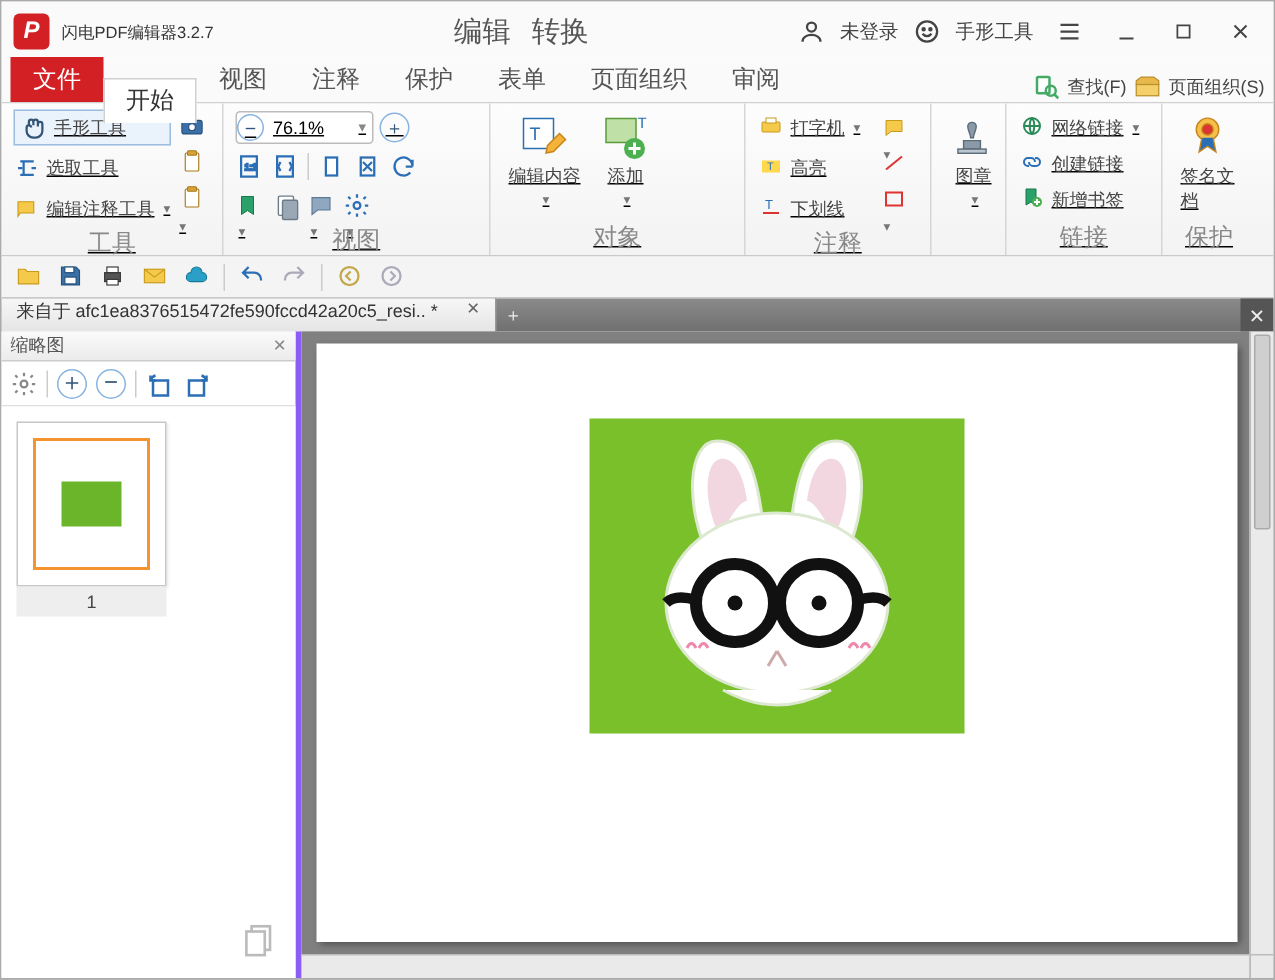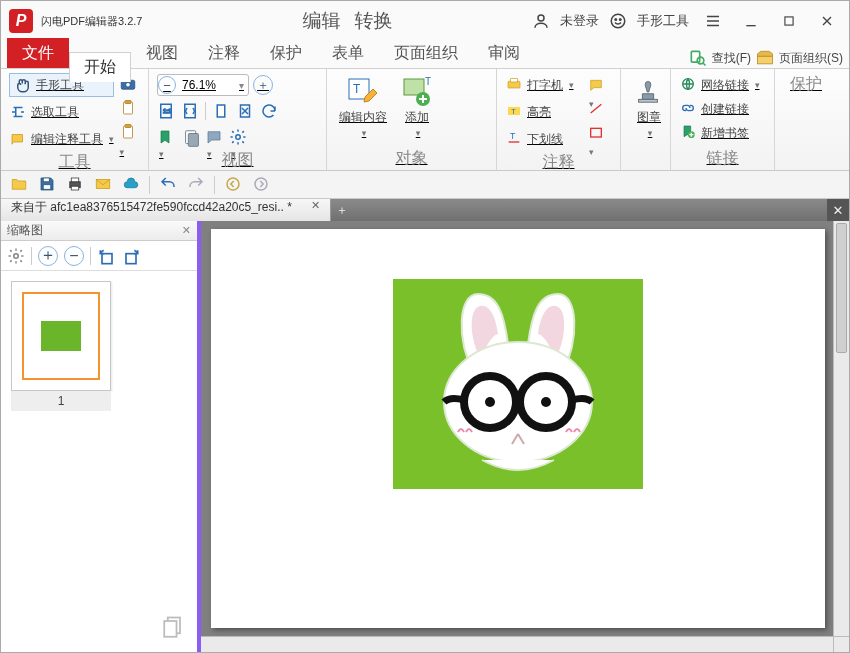--- a/index.html
+++ b/index.html
@@ -400,20 +400,32 @@
               <path d="M17 13v6M14 16h6" stroke="#fff" stroke-width="2"></path>
             </svg>
           </span>
         <span>新增书签</span>
       </div>
     </div>
     <div class="group-label">链接</div>
   </div>
 
   <div class="group" style="width:62px; border-right:none">
+    <div class="group-body">
+      <div class="vbtn">
+        <span class="bigicn">
+            <svg width="30" height="30" viewBox="0 0 32 32" fill="#e8a13a" stroke="#c8841a">
+              <circle cx="16" cy="12" r="8" fill="#f5c04a"></circle>
+              <circle cx="16" cy="12" r="4" fill="#d33"></circle>
+              <path d="M12 18l-2 10 6-4 6 4-2-10" fill="#2a6fb5"></path>
+            </svg>
+          </span>
+        <span>签名文档</span>
+      </div>
+    </div>
     <div class="group-label">保护</div>
   </div>
 </div>
 
 <div class="qa">
   <span class="sicn dd">
       <svg width="20" height="18" viewBox="0 0 24 24" fill="#f5c94a" stroke="#c99a1a">
         <path d="M3 6h6l2 2h10v11H3z"></path>
       </svg>
     </span>

